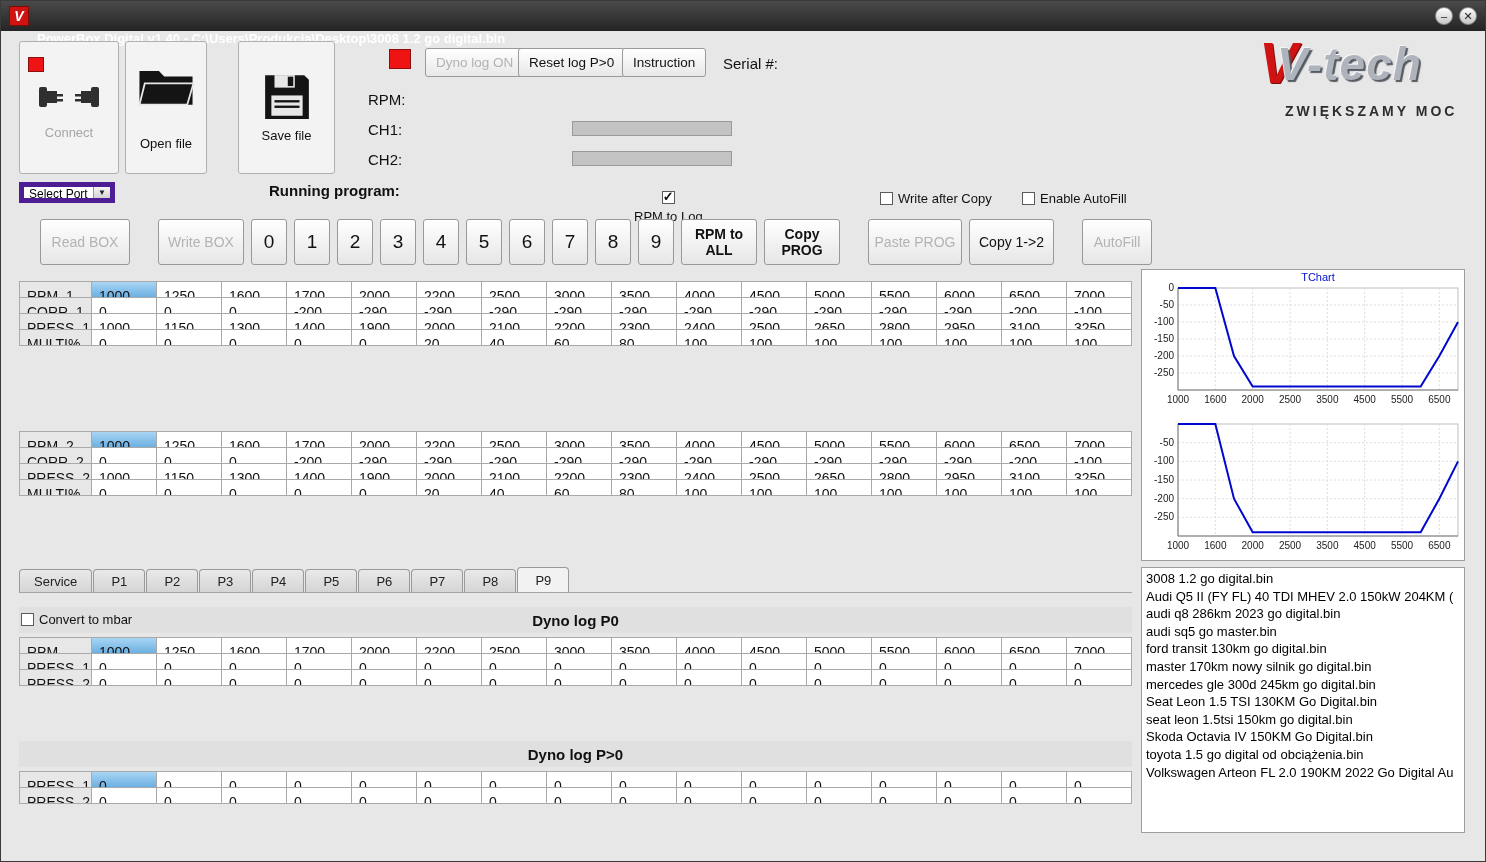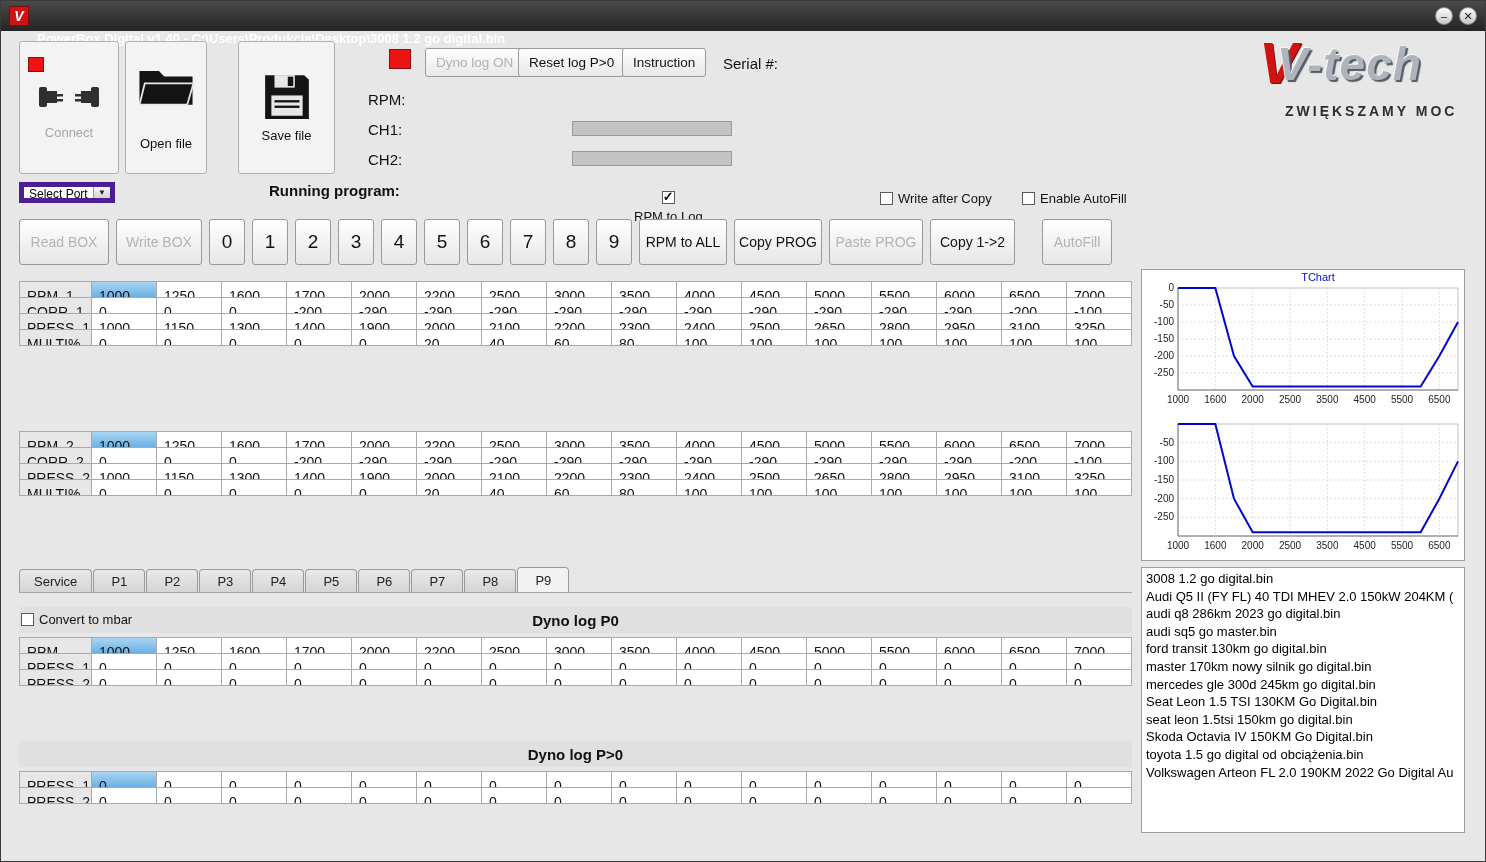--- a/index.html
+++ b/index.html
@@ -49,23 +49,23 @@
   .brand-v { position:absolute; left:0; top:-8px; font-size:58px; font-weight:bold; font-style:italic; color:#cf1212;
     text-shadow:1px 1px 0 #7c0c0c; }
   .brand-text { position:absolute; left:18px; top:0; font-size:46px; font-weight:bold; font-style:italic; color:#aeb3bc;
     text-shadow:-1px -1px 0 #f4f5f7, 2px 2px 1px #565a61; letter-spacing:1px; }
   .brand-tag { position:absolute; left:26px; top:66px; font-size:14px; font-weight:bold; letter-spacing:3px; color:#2e2e2e; }
 
   
   #action-row { position:absolute; left:18px; top:218px; height:46px; display:flex; gap:7px; }
   .btn { height:46px; background:linear-gradient(#ffffff,#e6e6e6); border:1px solid #999; border-radius:3px;
     font-size:14px; color:#111; display:flex; align-items:center; justify-content:center; font-family:"Liberation Sans",sans-serif; }
-  .btn.disabled { color:#b3b3b3; }
+  .btn.disabled { color:#b3b3b3;margin-left:21px; }
   .btn.digit { width:36px; font-size:19px; }
-  .w90{width:90px;} .w86{width:86px;} .w88{width:88px;} .w94{width:94px;} .w91{width:85px;} .w78{width:70px;}
+  .w90{width:90px;} .w86{width:86px;} .w88{width:76px;font-weight:bold;} .w94{width:94px;} .w91{width:85px;} .w78{width:70px;}
   .gap-left { margin-left:20px; }
 
   
   .dtable { position:absolute; left:18px; border-top:1px solid #a9a9a9; border-left:1px solid #a9a9a9; width:1113px; background:#fff; }
   .trow { display:flex; height:16px; }
   .tc { width:65px; border-right:1px solid #a9a9a9; border-bottom:1px solid #a9a9a9; font-size:14px; line-height:29px;
     padding-left:7px; background:#fff; color:#111; overflow:hidden; }
   .tc.lab { width:72px; background:#e7e7e7; }
   .tc.sel { background:linear-gradient(#a9d5f4,#6cb0e2); }
 

